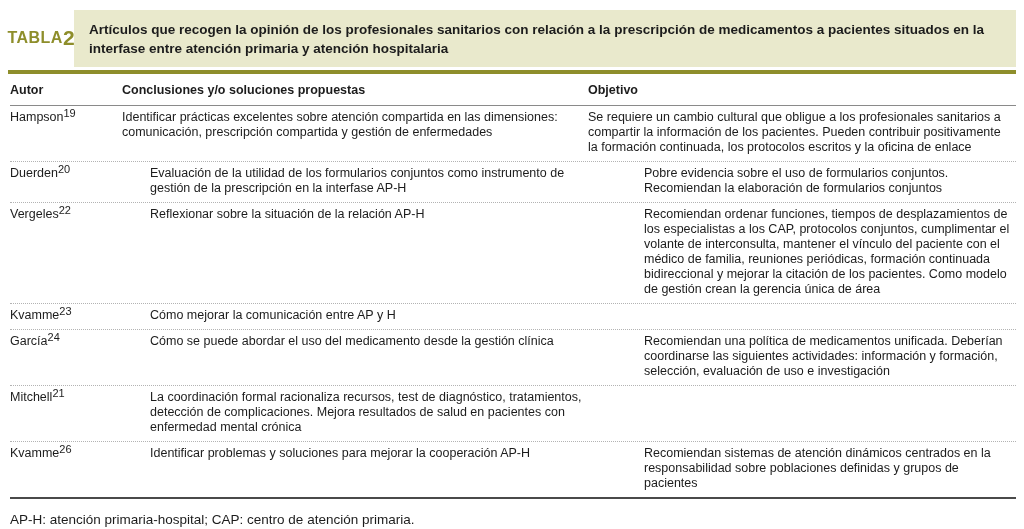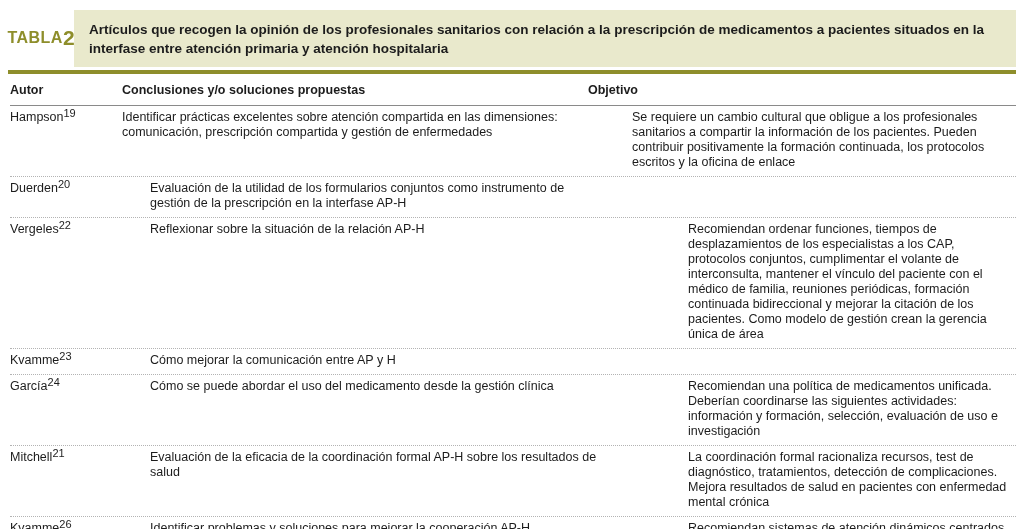--- a/index.html
+++ b/index.html
@@ -66,21 +66,21 @@
   .tbl-body { border-bottom: 2px solid var(--bottom-rule); }
   .row {
     display: grid;
     grid-template-columns: 112px 466px 1fr;
     padding: 4px 0 6px 0;
     font-size: 12.5px;
     line-height: 15px;
   }
   .row + .row { border-top: 1px dotted var(--sep); gap: 28px; }
   .cell { padding-right: 14px; }
-  .cell.conclusions { padding-right: 4px; margin-left: 44px; }
+  .cell.conclusions { padding-right: 4px; }
   sup.ref {
     font-size: 11px;
     line-height: 0;
     vertical-align: 4px;
   }
   
   .footnote {
     margin-top: 13px;
     font-size: 13.5px;
     padding-left: 2px;
@@ -109,20 +109,21 @@
     <div class="tbl-body" id="rows-container">
   <div class="row">
     <div class="cell author"><span>Hampson</span><sup class="ref">19</sup></div>
     <div class="cell objective">Identificar prácticas excelentes sobre atención compartida en las dimensiones: comunicación, prescripción compartida y gestión de enfermedades</div>
     <div class="cell conclusions">Se requiere un cambio cultural que obligue a los profesionales sanitarios a compartir la información de los pacientes. Pueden contribuir positivamente la formación continuada, los protocolos escritos y la oficina de enlace</div>
   </div>
 
   <div class="row">
     <div class="cell author"><span>Duerden</span><sup class="ref">20</sup></div>
     <div class="cell objective">Evaluación de la utilidad de los formularios conjuntos como instrumento de gestión de la prescripción en la interfase AP-H</div>
+    <div class="cell conclusions">Pobre evidencia sobre el uso de formularios conjuntos. Recomiendan la elaboración de formularios conjuntos</div>
   </div>
 
   <div class="row">
     <div class="cell author"><span>Vergeles</span><sup class="ref">22</sup></div>
     <div class="cell objective">Reflexionar sobre la situación de la relación AP-H</div>
     <div class="cell conclusions">Recomiendan ordenar funciones, tiempos de desplazamientos de los especialistas a los CAP, protocolos conjuntos, cumplimentar el volante de interconsulta, mantener el vínculo del paciente con el médico de familia, reuniones periódicas, formación continuada bidireccional y mejorar la citación de los pacientes. Como modelo de gestión crean la gerencia única de área</div>
   </div>
 
   <div class="row">
     <div class="cell author"><span>Kvamme</span><sup class="ref">23</sup></div>
@@ -130,21 +131,20 @@
   </div>
 
   <div class="row">
     <div class="cell author"><span>García</span><sup class="ref">24</sup></div>
     <div class="cell objective">Cómo se puede abordar el uso del medicamento desde la gestión clínica</div>
     <div class="cell conclusions">Recomiendan una política de medicamentos unificada. Deberían coordinarse las siguientes actividades: información y formación, selección, evaluación de uso e investigación</div>
   </div>
 
   <div class="row">
     <div class="cell author"><span>Mitchell</span><sup class="ref">21</sup></div>
-    <div class="cell objective">Evaluación de la eficacia de la coordinación formal AP-H sobre los resultados de salud</div>
     <div class="cell conclusions">La coordinación formal racionaliza recursos, test de diagnóstico, tratamientos, detección de complicaciones. Mejora resultados de salud en pacientes con enfermedad mental crónica</div>
   </div>
 
   <div class="row">
     <div class="cell author"><span>Kvamme</span><sup class="ref">26</sup></div>
     <div class="cell objective">Identificar problemas y soluciones para mejorar la cooperación AP-H</div>
     <div class="cell conclusions">Recomiendan sistemas de atención dinámicos centrados en la responsabilidad sobre poblaciones definidas y grupos de pacientes</div>
   </div>
 </div>
   </div>

